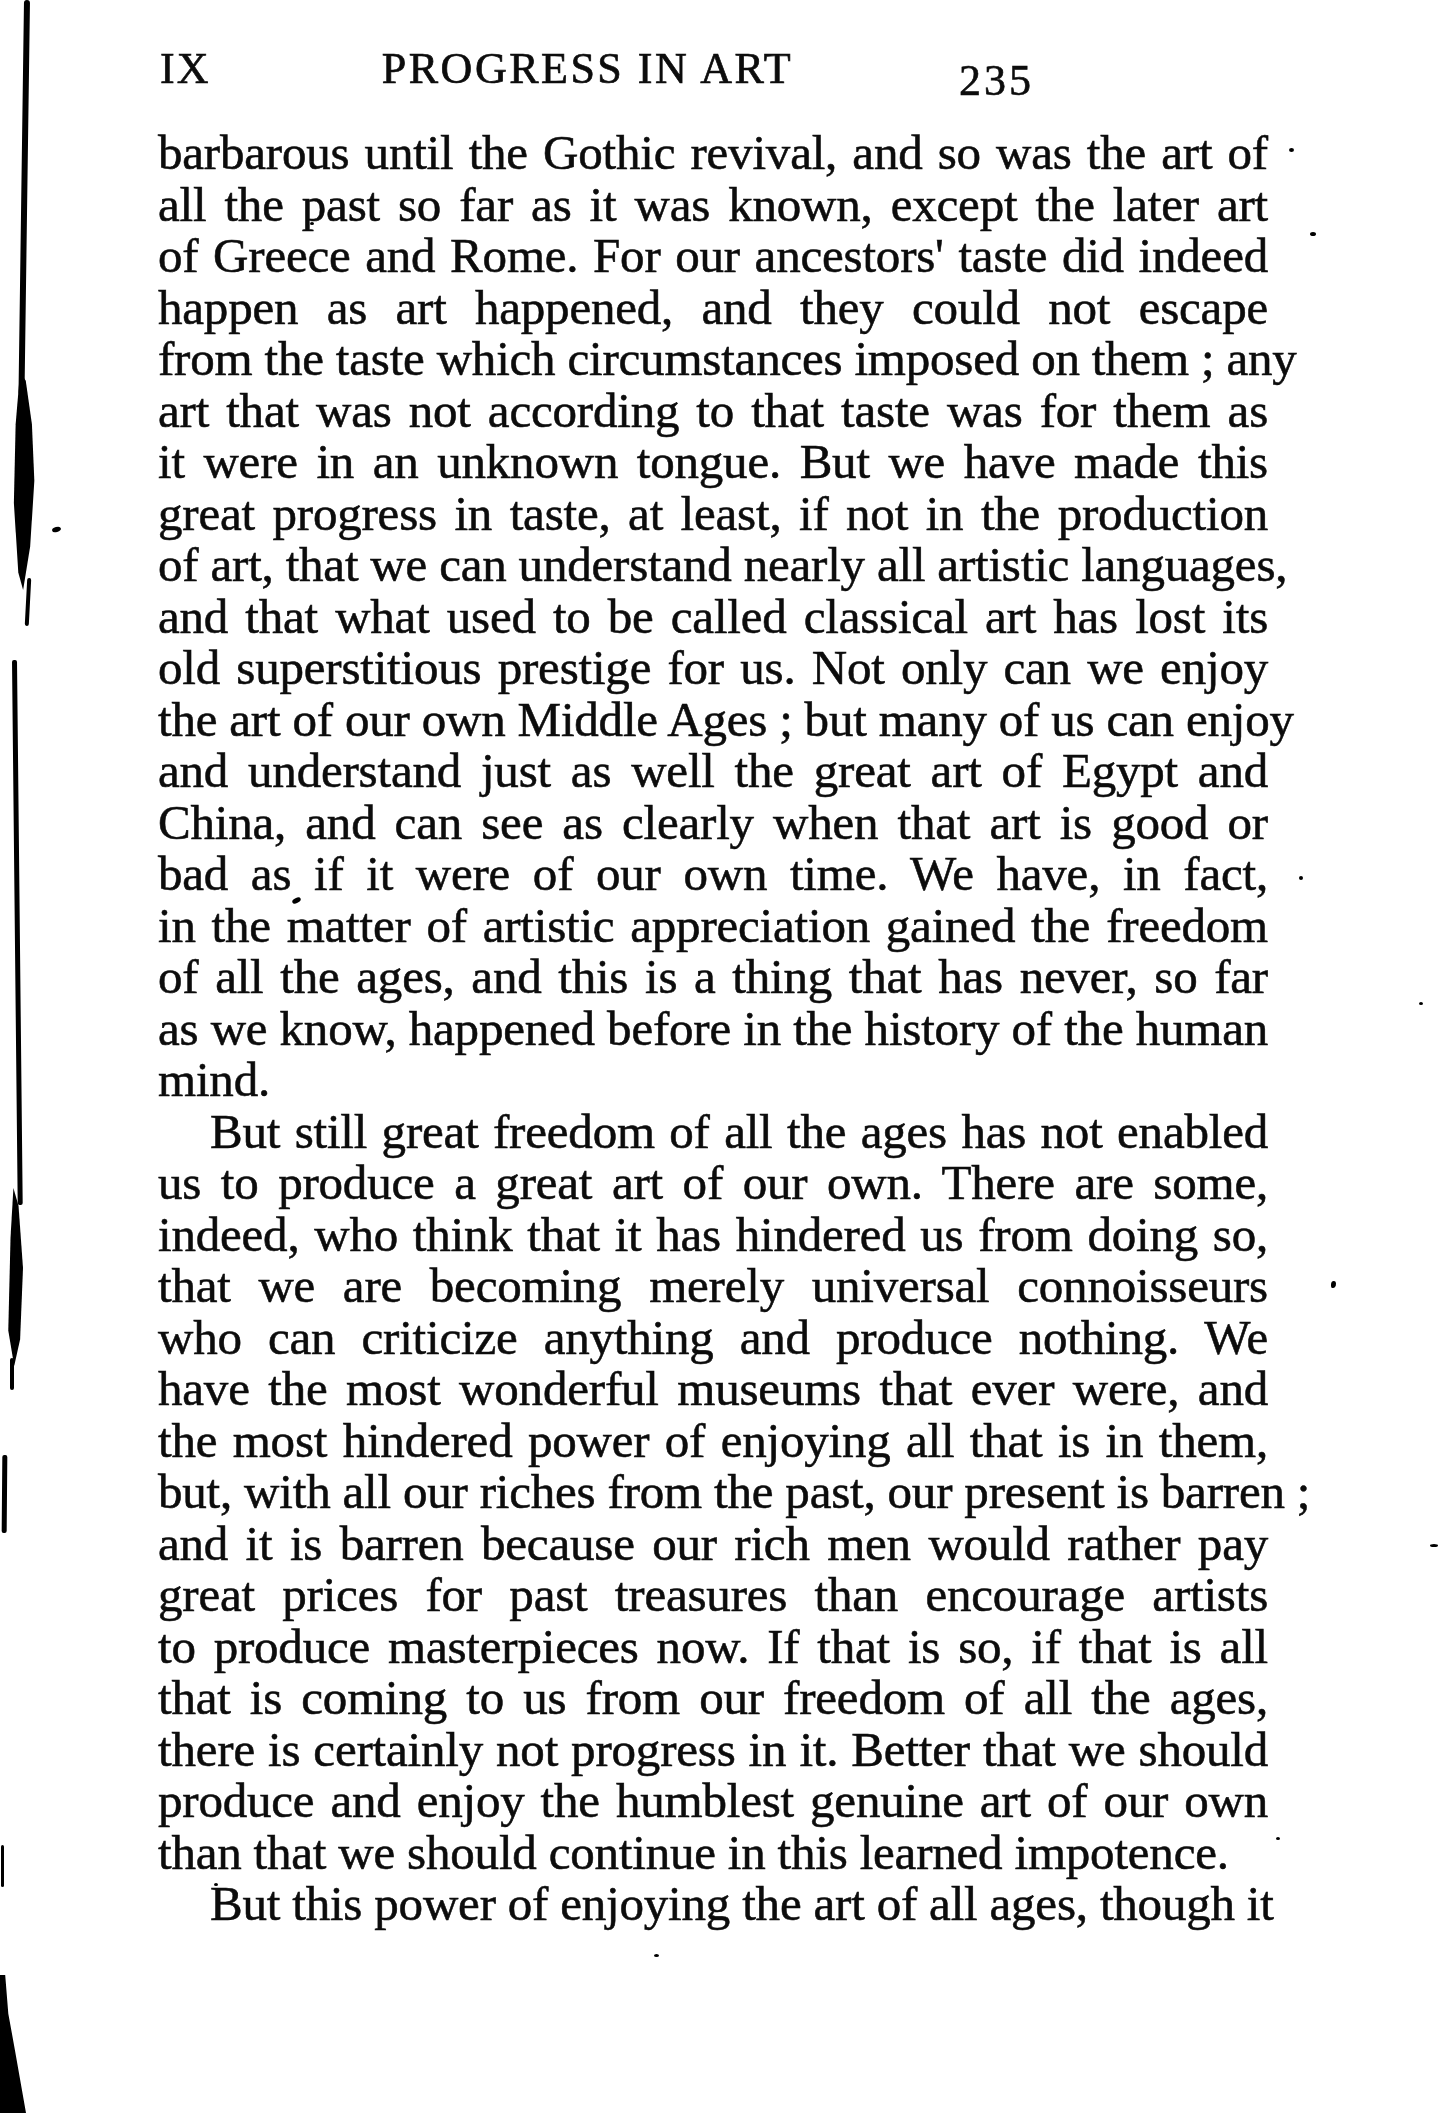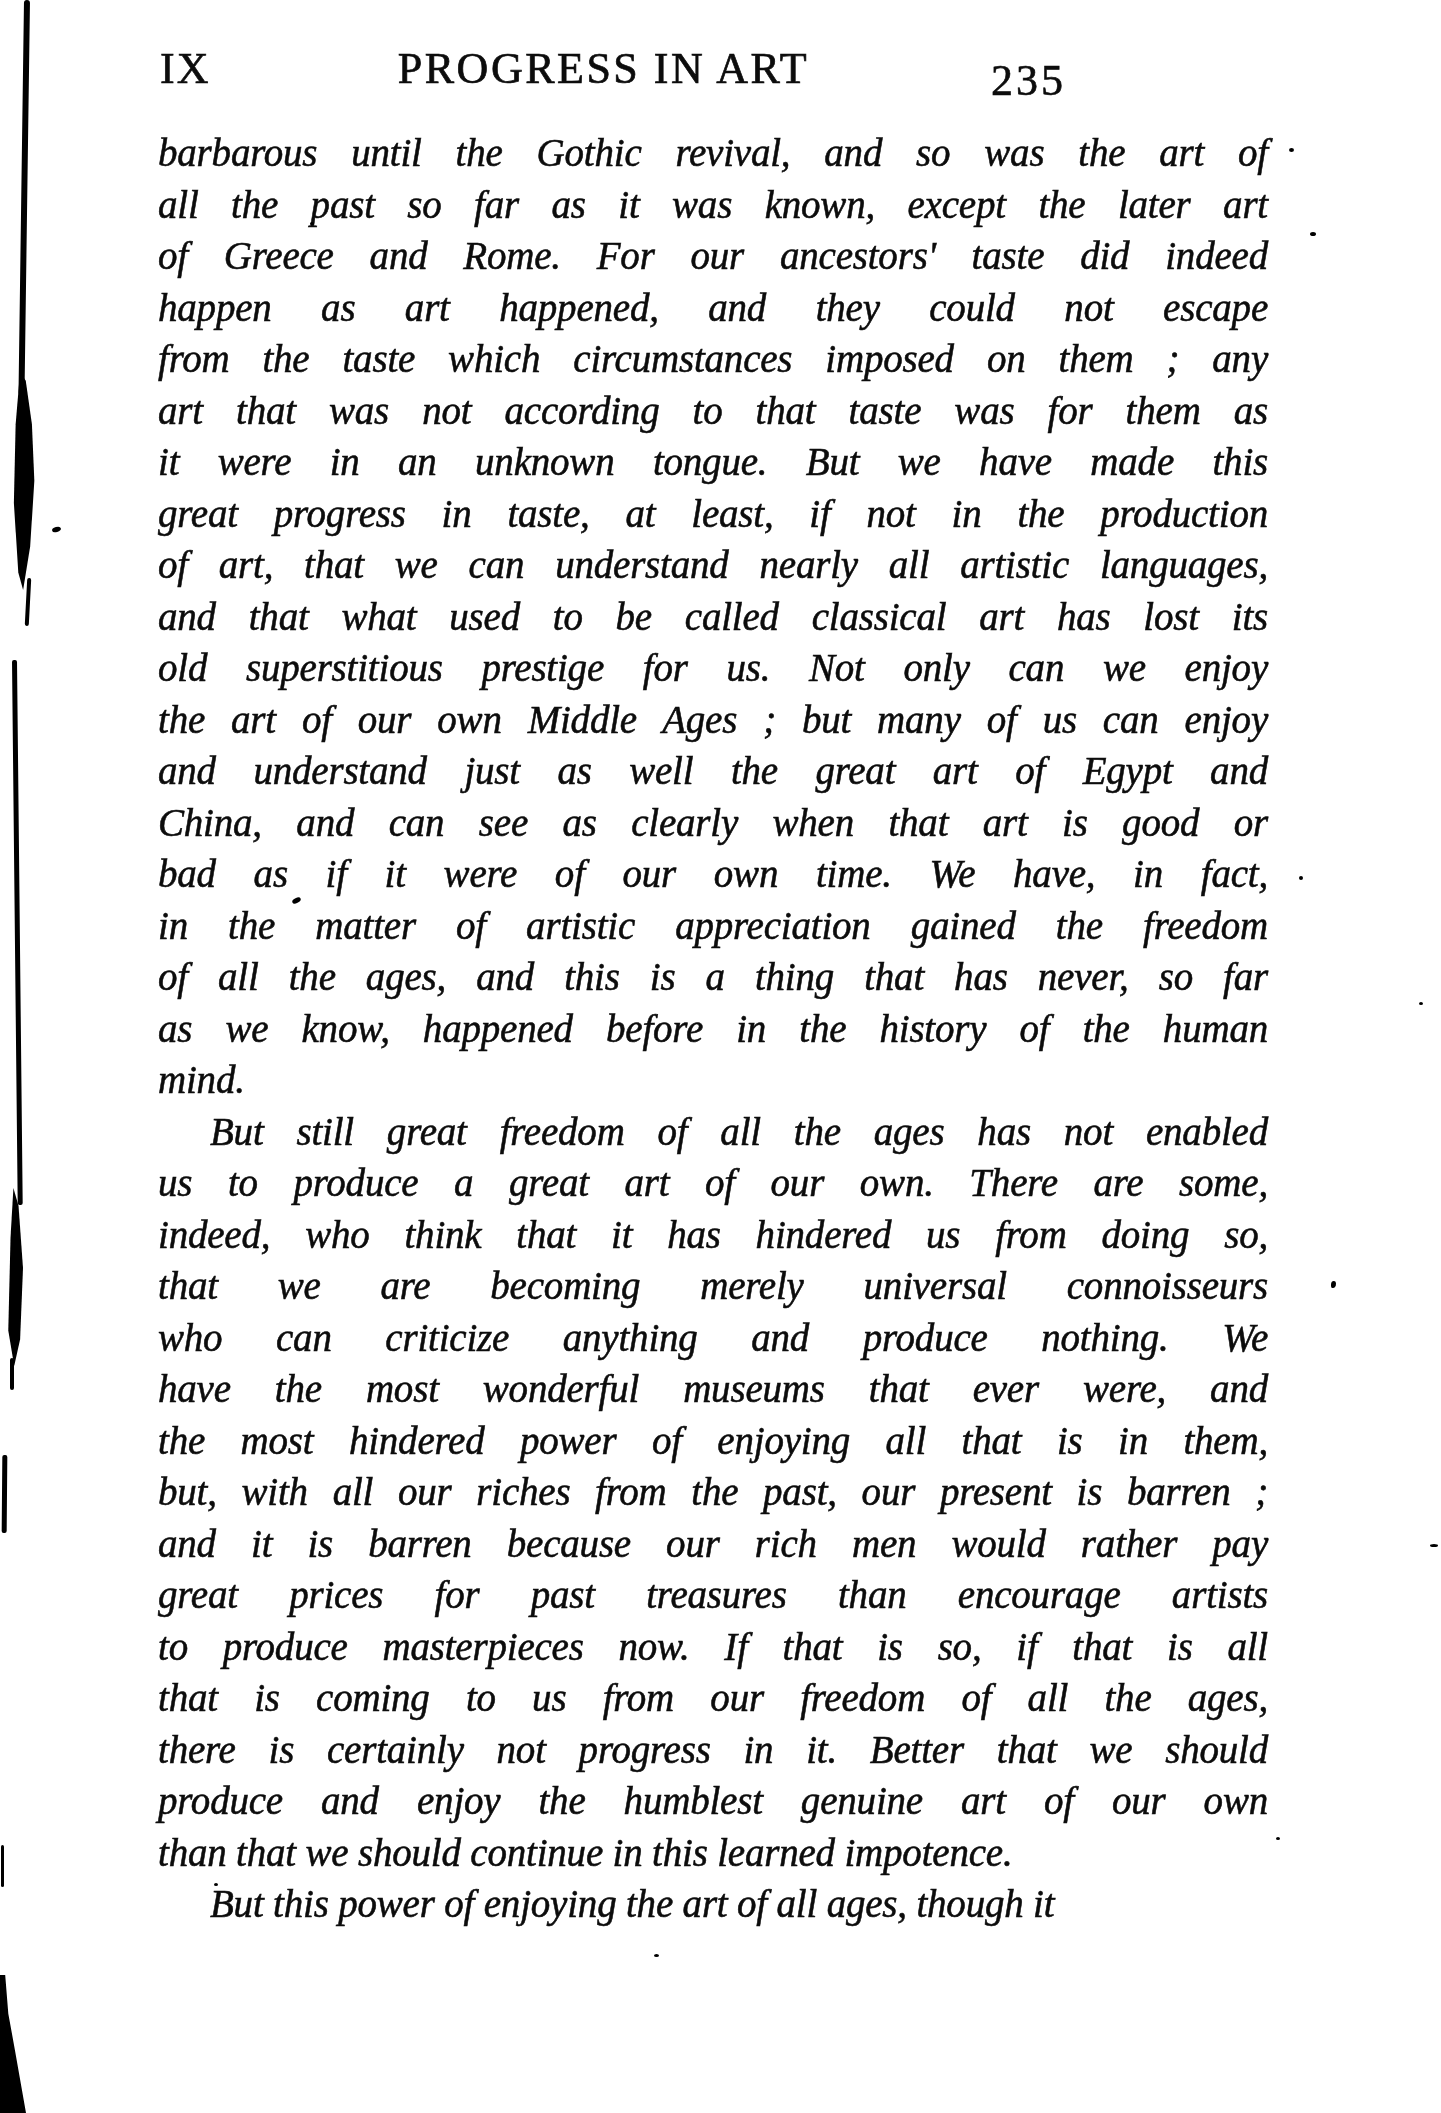--- a/index.html
+++ b/index.html
@@ -5,41 +5,40 @@
   html,body{margin:0;padding:0;background:#ffffff;}
   .page{
     position:relative;
     width:1441px;height:2113px;
     background:#ffffff;
     overflow:hidden;
     font-family:"Liberation Serif","DejaVu Serif",serif;
     color:#0c0c0c;
   }
   
-  .header{position:absolute;top:44px;left:0;width:1190px;height:50px;padding-left:32px;}
+  .header{position:absolute;top:44px;left:0;width:1190px;height:50px;}
   .chapter{
     position:absolute;left:160px;top:0;
     font-size:44px;line-height:50px;letter-spacing:2px;
     -webkit-text-stroke:0.6px #0c0c0c;
   }
   .title{
     position:absolute;left:0;right:15px;top:0;text-align:center;
     font-size:44px;line-height:50px;letter-spacing:2.5px;
     -webkit-text-stroke:0.7px #0c0c0c;
   }
   .pagenum{
     position:absolute;right:156px;top:12px;
     font-size:44px;line-height:50px;letter-spacing:3px;text-align:center;
     -webkit-text-stroke:0.6px #0c0c0c;
   }
   
   .body{
     position:absolute;top:127px;left:158px;width:1110px;
-    font-size:39px;
-    font-style:italic;
+    font-size:49px;
     -webkit-text-stroke:0.55px #0c0c0c;
   }
   .line{
     height:51.5px;line-height:51.5px;
     text-align:justify;
     text-align-last:justify;
     white-space:nowrap;
     letter-spacing:-0.2px;
   }
   .line.last{text-align-last:left;}

